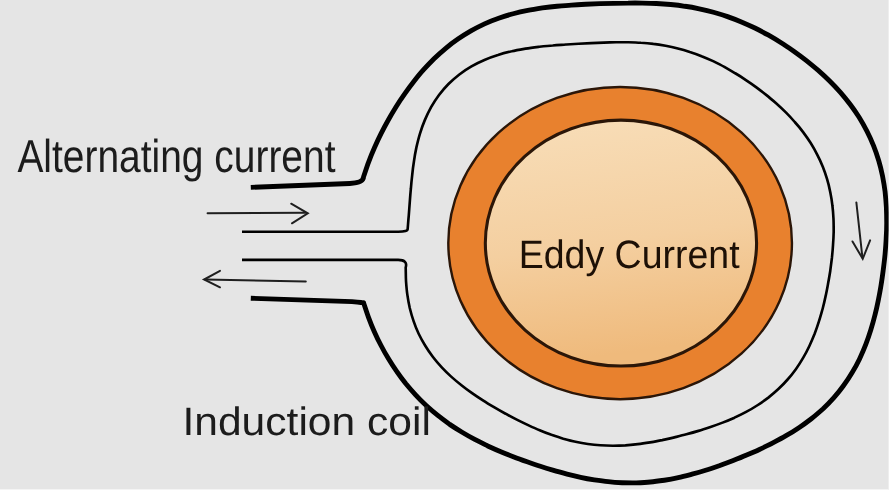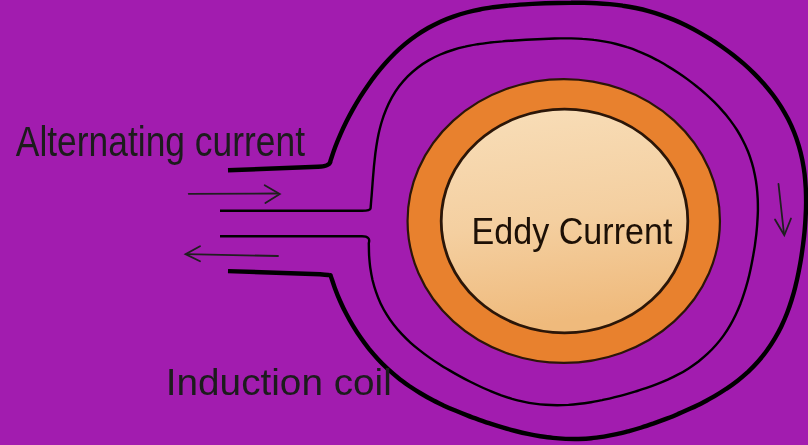--- a/index.html
+++ b/index.html
@@ -1,16 +1,16 @@
 <!DOCTYPE html>
 <html><head>
 <meta charset="utf-8">
 <style>
 html,body{margin:0;padding:0;background:#ffffff;}
-#stage{position:relative;width:808px;height:445px;background:#a21caf;overflow:hidden;}
+#stage{position:relative;width:808px;height:445px;background:#e5e5e5;overflow:hidden;}
 svg{position:absolute;left:0;top:0;}
 .lbl{font-family:"Liberation Sans",sans-serif;fill:#1c1c1c;}
 </style>
 </head>
 <body>
 <div id="stage">
 <svg width="808" height="445" viewBox="0 0 808 445">
 <defs>
 <linearGradient id="eddy" x1="0" y1="0" x2="0.15" y2="1">
 <stop offset="0" stop-color="#f8deb9"></stop>

